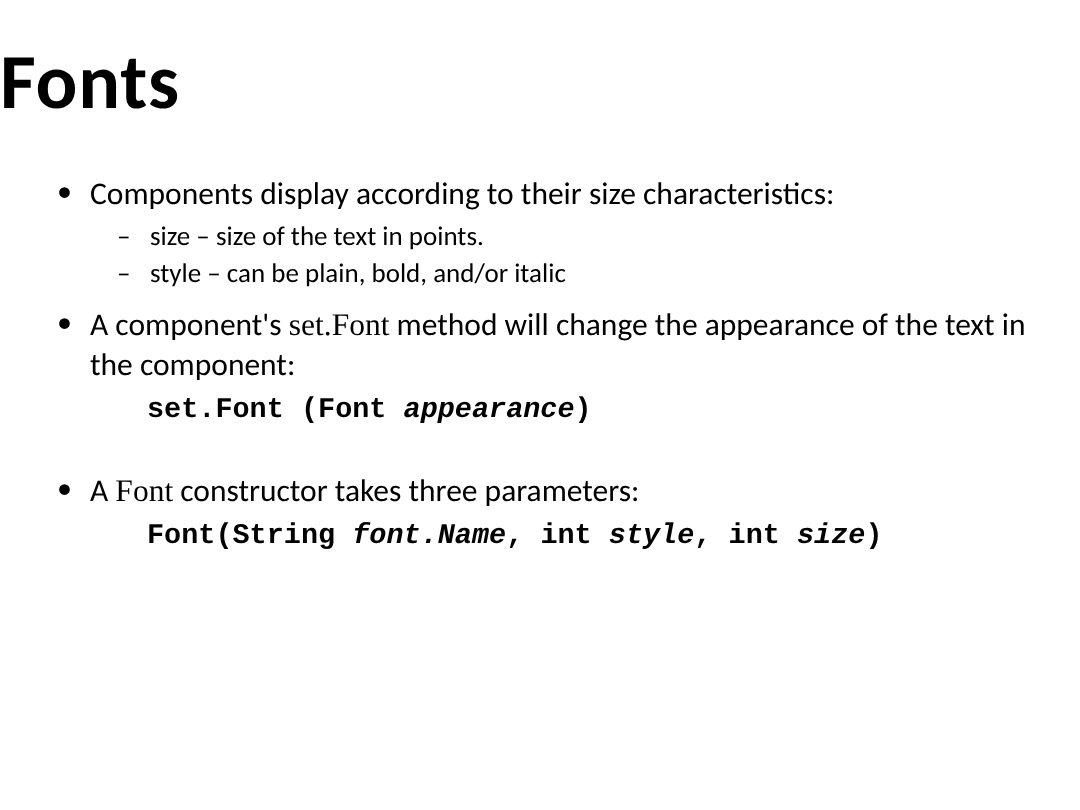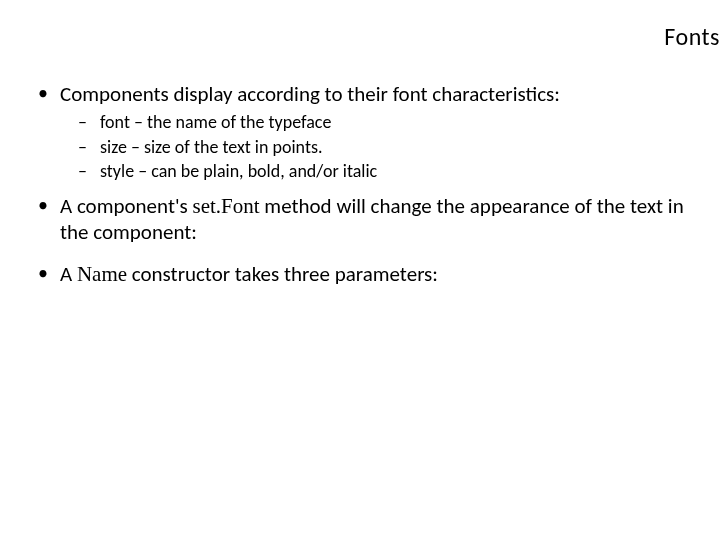--- a/index.html
+++ b/index.html
@@ -12,23 +12,23 @@
     color: #000;
     overflow: hidden;
   }
   .slide {
     position: relative;
     width: 720px;
     height: 540px;
     box-sizing: border-box;
   }
   .title {
-    text-align: right;
-    font-size: 24px;
-    font-weight: 400;
+    text-align: left;
+    font-size: 52px;
+    font-weight: 700;
     margin-top: 22px;
     letter-spacing: 0.5px;
   }
   .body {
     padding: 30px 30px 0 30px;
     font-size: 21px;
     line-height: 1.25;
   }
   ul.lvl1 {
     list-style: none;
@@ -89,36 +89,37 @@
 <body>
 
 <div class="slide">
 
   <div class="title">Fonts</div>
 
   <div class="body">
     <ul class="lvl1">
 
       <li>
-        <span>Components display according to their font characteristics:</span>
+        <span>Components display according to their size characteristics:</span>
         <ul class="lvl2">
-          <li>font – the name of the typeface</li>
           <li>size – size of the text in points.</li>
           <li>style – can be plain, bold, and/or italic</li>
         </ul>
       </li>
 
       <li>
         <span>A component's </span><span class="code">set.Font</span><span> method will change the appearance of the text in the component:</span>
+        <div class="codeblock"><span>set.Font (Font </span><span class="italic">appearance</span><span>)</span></div>
       </li>
 
       <div class="spacer"></div>
 
       <li>
-        <span>A </span><span class="code">Name</span><span> constructor takes three parameters:</span>
+        <span>A </span><span class="code">Font</span><span> constructor takes three parameters:</span>
+        <div class="codeblock"><span>Font(String </span><span class="italic">font.Name</span><span>, int </span><span class="italic">style</span><span>, int </span><span class="italic">size</span><span>)</span></div>
       </li>
 
     </ul>
   </div>
 
   <div class="footer">
     
     
   </div>
 

